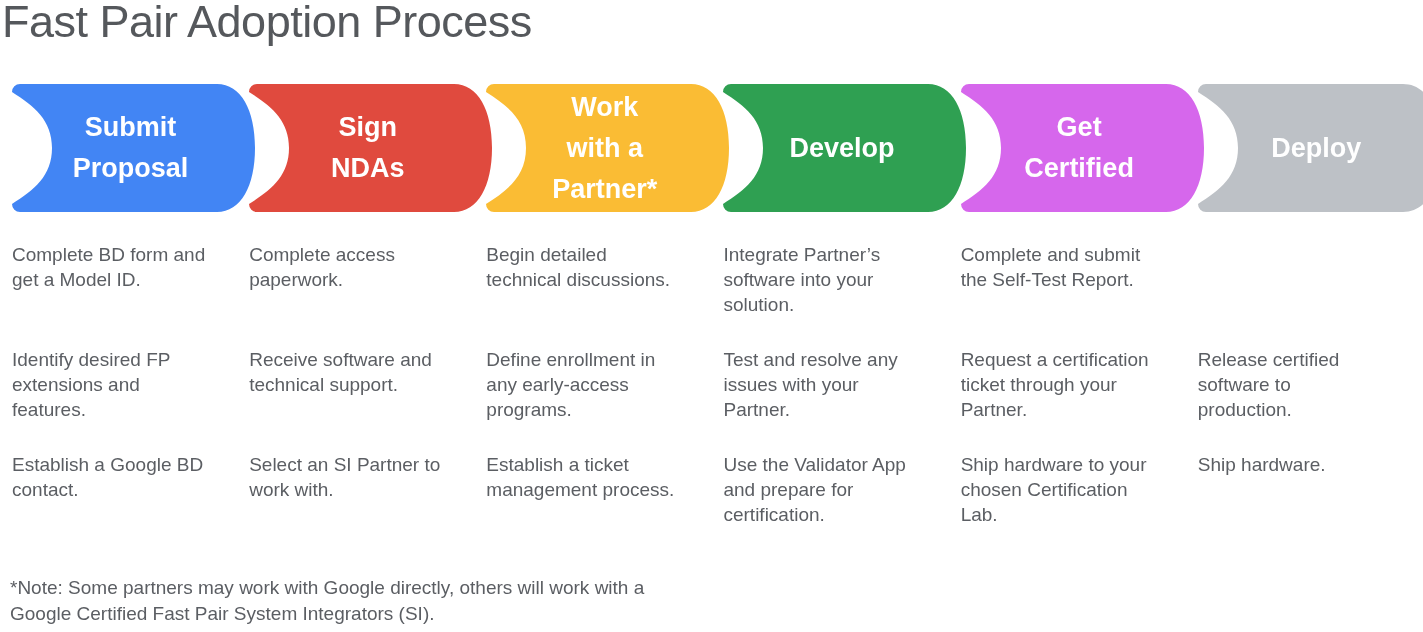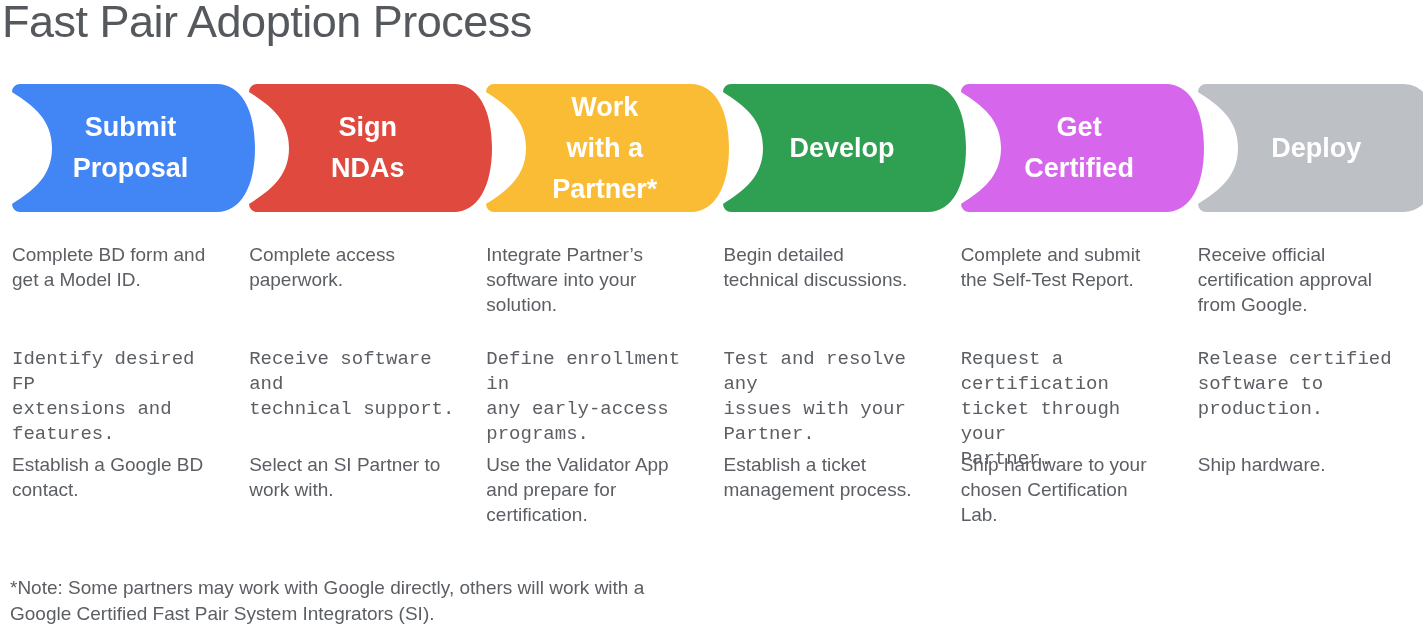--- a/index.html
+++ b/index.html
@@ -8,21 +8,21 @@
   .title{position:absolute;left:2px;top:-4px;margin:0;font-size:45px;line-height:52px;
          font-weight:400;color:#55585C;letter-spacing:-0.5px;}
   .band{position:absolute;top:84px;left:12px;height:128px;display:grid;
         grid-template-columns:repeat(6,237.17px);}
   .stage{position:relative;height:128px;}
   .stage svg{position:absolute;left:0;top:0;overflow:visible;display:block;}
   .stage-label{position:absolute;left:0;top:0;width:237px;height:128px;
          display:flex;align-items:center;justify-content:center;text-align:center;
          color:#ffffff;font-size:27px;font-weight:600;line-height:41px;white-space:pre-line;}
   .textrow{position:absolute;left:0;display:grid;grid-template-columns:repeat(6,237.17px);}
-  #row1{top:242px;} #row2{top:347px;font-family:Liberation Mono, monospace;} #row3{top:452px;}
+  #row1{top:242px;} #row2{top:347px;} #row3{top:452px;}
   .cell{padding-left:12px;padding-right:16px;font-size:19px;line-height:25px;
         color:#5B5E63;white-space:pre-line;}
   .note{position:absolute;left:10px;top:575px;font-size:19px;line-height:26px;
         color:#5B5E63;white-space:pre-line;}
 </style>
 </head>
 <body>
 
 <div class="page">
 
@@ -70,30 +70,27 @@
       </svg>
       <div class="stage-label">Deploy</div>
     </div>
   </div>
 
   <div class="textrow" id="row1">
     <div class="cell">Complete BD form and
 get a Model ID.</div>
     <div class="cell">Complete access
 paperwork.</div>
+    <div class="cell">Begin detailed
+technical discussions.</div>
     <div class="cell">Integrate Partner’s
 software into your
 solution.</div>
-    <div class="cell">Begin detailed
-technical discussions.</div>
     <div class="cell">Complete and submit
 the Self-Test Report.</div>
-    <div class="cell">Receive official
-certification approval
-from Google.</div>
   </div>
 
   <div class="textrow" id="row2">
     <div class="cell">Identify desired FP
 extensions and
 features.</div>
     <div class="cell">Receive software and
 technical support.</div>
     <div class="cell">Define enrollment in
 any early-access
@@ -107,25 +104,25 @@
     <div class="cell">Release certified
 software to
 production.</div>
   </div>
 
   <div class="textrow" id="row3">
     <div class="cell">Establish a Google BD
 contact.</div>
     <div class="cell">Select an SI Partner to
 work with.</div>
+    <div class="cell">Establish a ticket
+management process.</div>
     <div class="cell">Use the Validator App
 and prepare for
 certification.</div>
-    <div class="cell">Establish a ticket
-management process.</div>
     <div class="cell">Ship hardware to your
 chosen Certification
 Lab.</div>
     <div class="cell">Ship hardware.</div>
   </div>
 
   <div class="note">*Note: Some partners may work with Google directly, others will work with a
 Google Certified Fast Pair System Integrators (SI).</div>
 
 </div>

